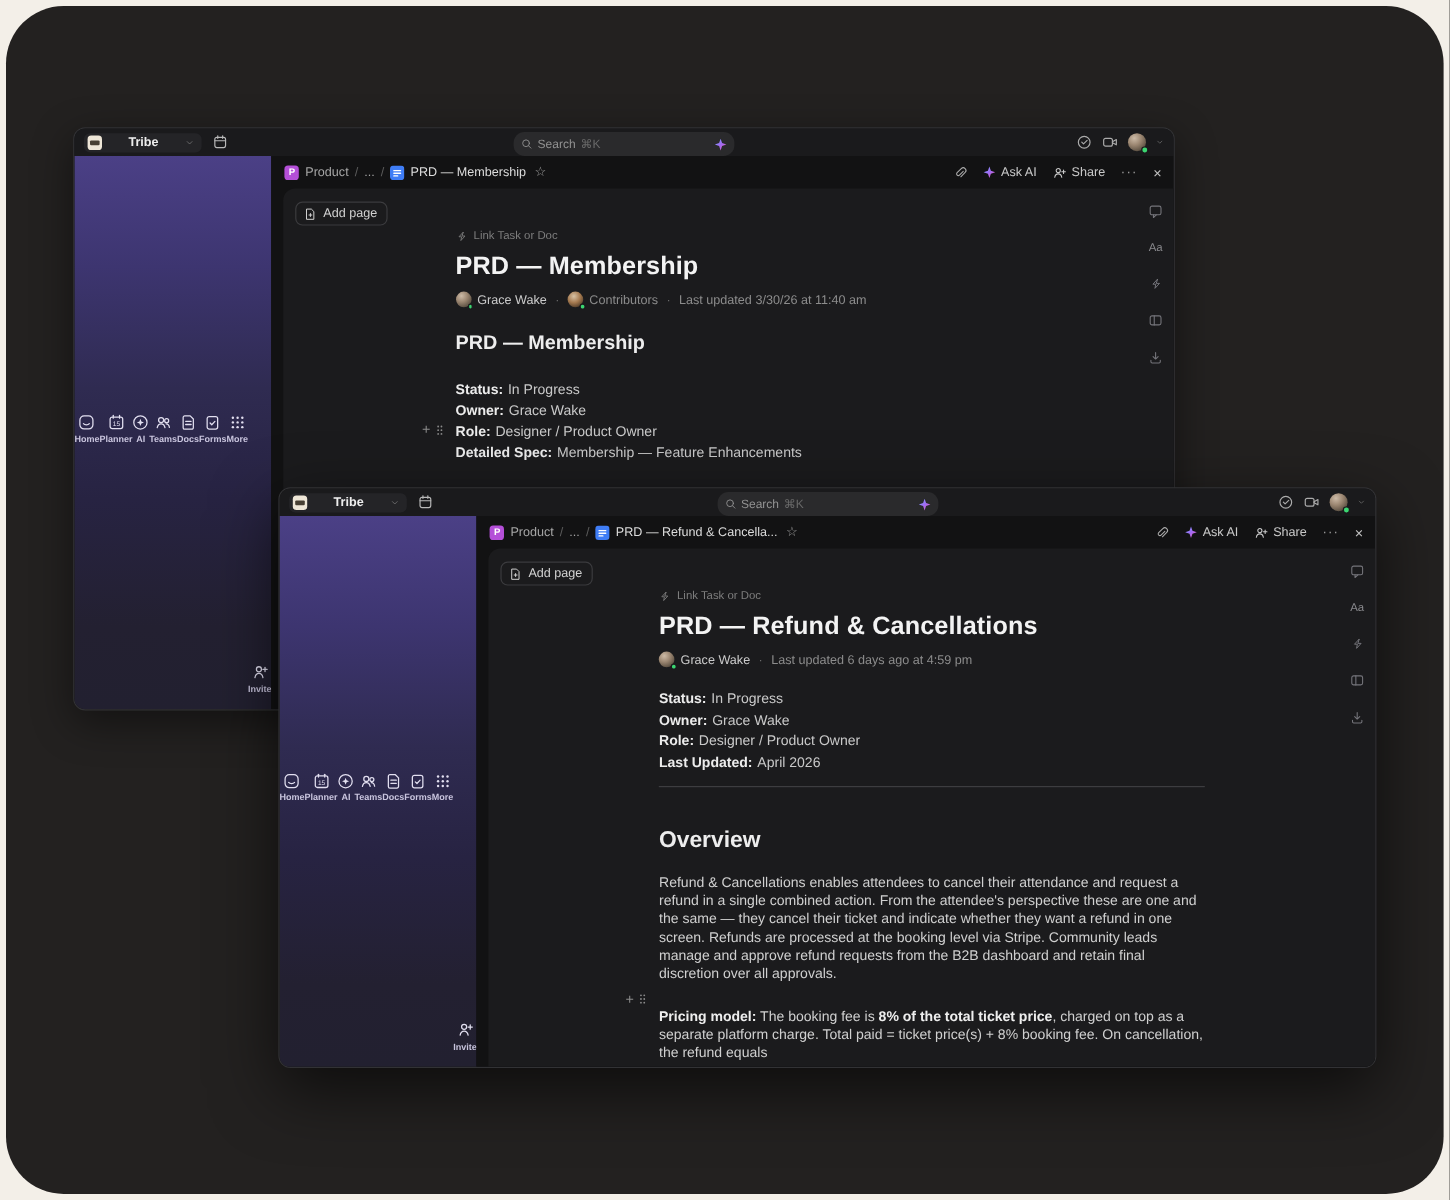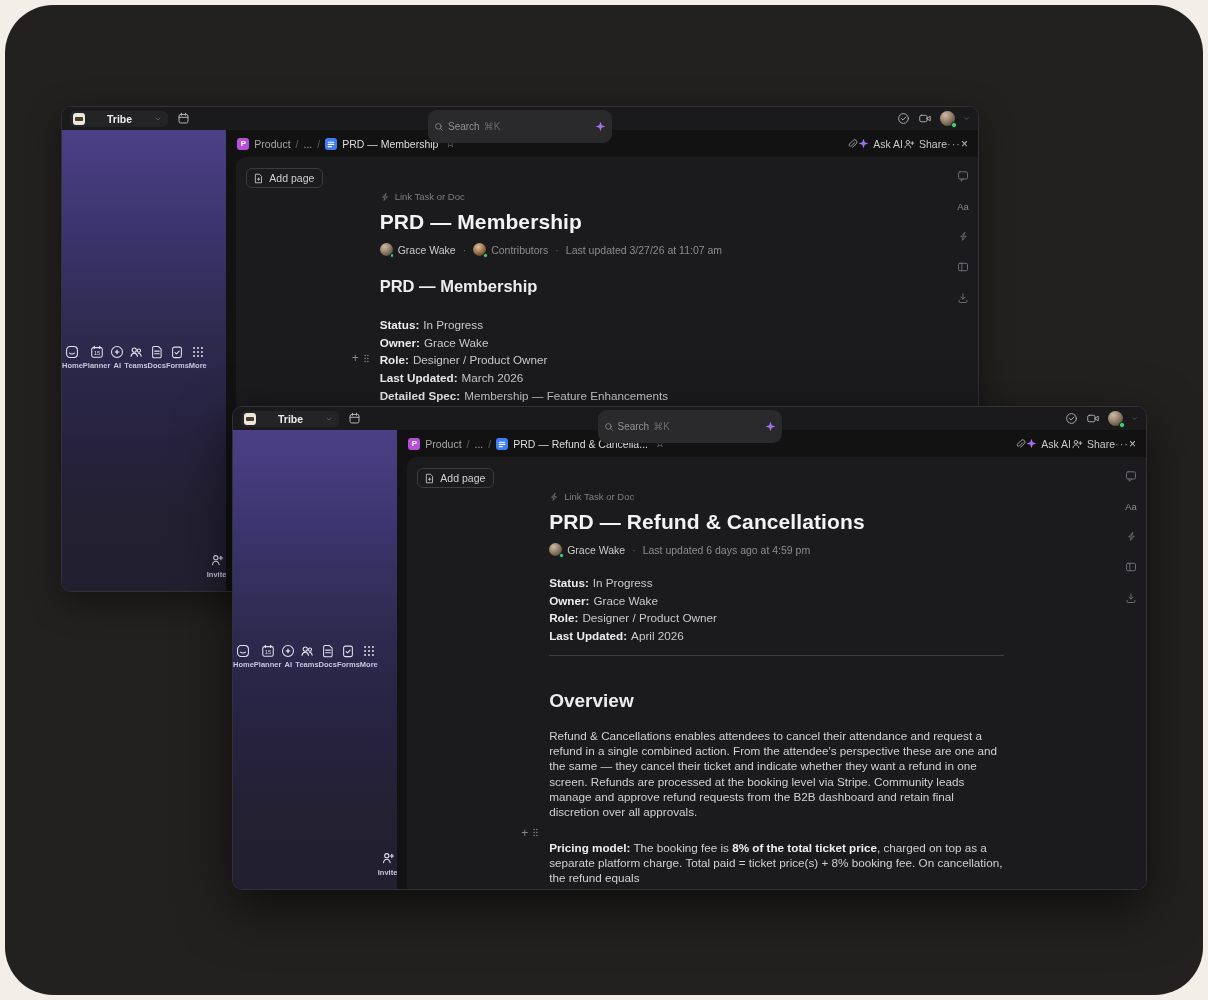--- a/index.html
+++ b/index.html
@@ -26,21 +26,21 @@
     gap:9px; padding:0 8px; position:relative;
   }
   .ws-switcher{ display:flex; align-items:center; gap:22px; background:#242427; border-radius:5px; padding:2px 6px 2px 3px;justify-content:center; }
   .ws-logo{ width:12px; height:12px; border-radius:3px; background:#eee6d7; position:relative; }
   .ws-logo::after{ content:""; position:absolute; left:2px; right:2px; top:4.5px; height:3.5px; background:#473f33; border-radius:1px; }
   .ws-name{ font-size:10.5px; font-weight:700; color:#ededed; }
   .icn{ stroke:currentColor; fill:none; stroke-width:1.2; stroke-linecap:round; stroke-linejoin:round; display:block; }
   .tb-cal{ color:#b9b9b9; }
   .searchbar{
     position:absolute; left:50%; top:3px; transform:translateX(-50%);
-    width:184px; height:33px; background:#2a2a2c; border-radius:9px;
+    width:184px; height:20px; background:#2a2a2c; border-radius:9px;
     display:flex; align-items:center; gap:4px; padding:0 6px;
     font-size:10px; color:#929292;
   }
   .searchbar .kbd{ color:#696969; }
   .searchbar .spark{ margin-left:auto; }
   .tb-right{ margin-left:auto; display:flex; align-items:center; gap:8px; color:#ababab; }
   .avatar{ width:15px; height:15px; border-radius:50%; position:relative; flex:0 0 auto;
     background:radial-gradient(circle at 35% 28%, #cdbba7 0%, #9b8671 40%, #655849 72%, #3e372f 100%); }
   .avatar .dot{ position:absolute; right:-1.5px; bottom:-1.5px; width:5.5px; height:5.5px;
     background:#3bd671; border-radius:50%; border:1.5px solid #1a1a1c; }
@@ -59,21 +59,21 @@
 
   .main{ flex:1; display:flex; flex-direction:column; background:#121213; min-width:0; }
   .crumbrow{ flex:0 0 27px; display:flex; align-items:center; justify-content:space-between; padding:0 10px 0 11px; }
   .crumbs{ display:flex; align-items:center; gap:5px; font-size:10.5px; color:#a6a6a6; }
   .badge-p{ width:12px; height:12px; border-radius:3px; background:#b44fd8; color:#fff; font-size:8px; font-weight:700;
     display:flex; align-items:center; justify-content:center; }
   .crumb-sep{ color:#5c5c5c; }
   .crumb{ cursor:default; }
   .crumb.bright{ color:#dcdcdc; }
   .fav-star{ color:#9a9a9a; font-size:11px; margin-left:2px; }
-  .crumb-actions{ display:flex; align-items:center; color:#c9c9c9; font-size:10.5px; }
+  .crumb-actions{ display:flex; align-items:center; gap:13px; color:#c9c9c9; font-size:10.5px; }
   .act-btn{ display:flex; align-items:center; gap:4px; }
   .act-more{ color:#9f9f9f; letter-spacing:1px; font-size:11px; }
   .act-close{ color:#c3c3c3; font-size:12px; }
   .act-clip{ color:#aaa; }
 
   .docpanel{ flex:1; margin-left:10px; background:#1b1b1d; border-top-left-radius:10px; position:relative; overflow:hidden; }
   .addpage{ position:absolute; left:10px; top:11px; display:flex; align-items:center; gap:5px;
     border:1px solid #3b3b3e; border-radius:6px; padding:3px 8px 3px 6px; font-size:10.5px; color:#d2d2d2; background:transparent; }
   .rail{ position:absolute; right:9px; top:13px; display:flex; flex-direction:column; align-items:center; gap:19px; color:#75757b; }
   .rail .aa{ font-size:9.5px; color:#8a8a8e; }
@@ -323,41 +323,40 @@
               <span class="avatar">
                   <i class="dot"></i>
                 </span>
               <span class="by-name">Grace Wake</span>
               <span class="by-dot">·</span>
               <span class="avatar alt">
                   <i class="dot"></i>
                 </span>
               <span class="by-muted">Contributors</span>
               <span class="by-dot">·</span>
-              <span class="by-muted">Last updated 3/27/26 at 11:07 am</span>
+              <span class="by-muted">Last updated 3/30/26 at 11:40 am</span>
             </div>
             <h2 class="h2doc">PRD — Membership</h2>
             <div class="metalist back">
               <div class="metarow"><span class="m-label">Status:</span><span class="m-value">In Progress</span></div>
               <div class="metarow"><span class="m-label">Owner:</span><span class="m-value">Grace Wake</span></div>
               <div class="metarow">
                 <span class="handles h-back">
                     <span class="plus">+</span>
                     <svg width="7" height="11" viewBox="0 0 10 16" fill="currentColor">
                       <circle cx="3" cy="3.5" r="1.1"></circle>
                       <circle cx="7" cy="3.5" r="1.1"></circle>
                       <circle cx="3" cy="8" r="1.1"></circle>
                       <circle cx="7" cy="8" r="1.1"></circle>
                       <circle cx="3" cy="12.5" r="1.1"></circle>
                       <circle cx="7" cy="12.5" r="1.1"></circle>
                     </svg>
                   </span>
                 <span class="m-label">Role:</span><span class="m-value">Designer / Product Owner</span>
               </div>
-              <div class="metarow"><span class="m-label">Last Updated:</span><span class="m-value">March 2026</span></div>
               <div class="metarow"><span class="m-label">Detailed Spec:</span><span class="m-value">Membership — Feature Enhancements</span></div>
             </div>
           </div>
         </div>
       </div>
     </div>
   </div>
 
   <div class="window win-front">
     <div class="titlebar">

